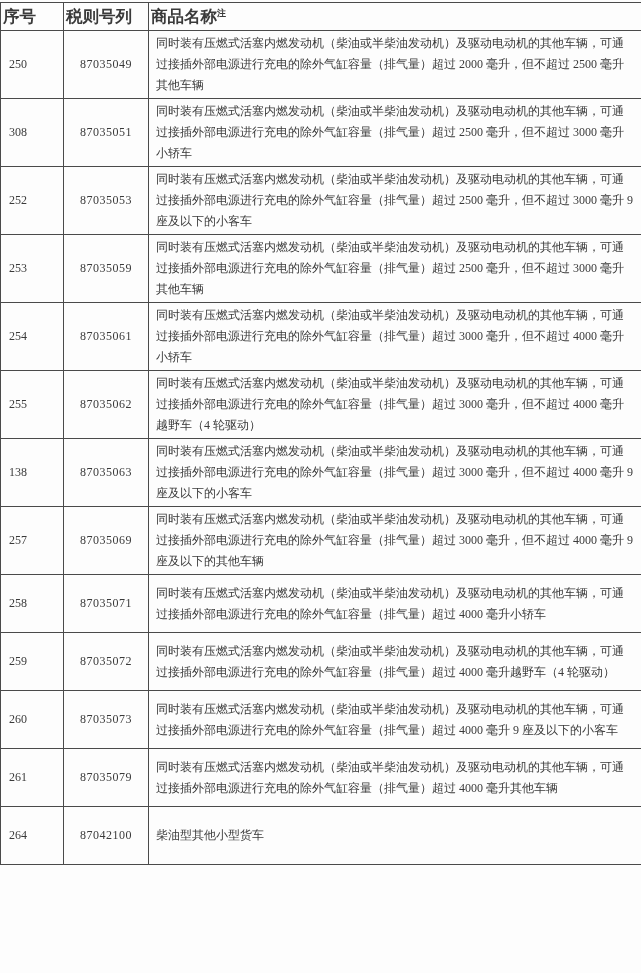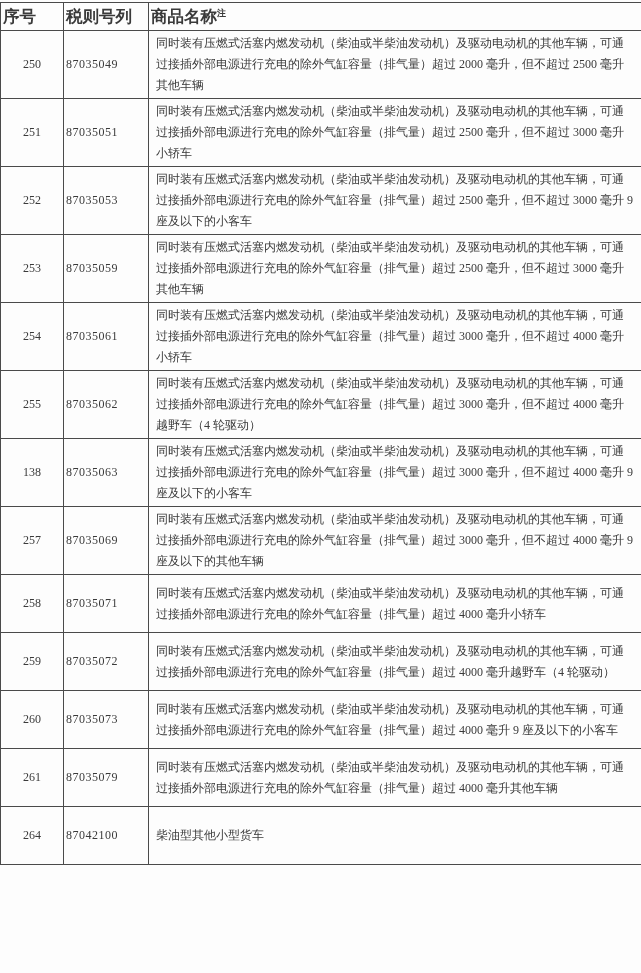--- a/index.html
+++ b/index.html
@@ -36,26 +36,26 @@
     height: 28px;
     font-weight: bold;
     text-align: left;
     padding: 2px 2px;
     font-size: 16.5px;
   }
   col.c-no-col   { width: 63px; }
   col.c-code-col { width: 85px; }
   col.c-name-col { width: 493px; }
   td.c-no {
-    text-align: center;
-    padding: 2px 2px;
+    text-align: left;
+    padding: 2px 8px;
     vertical-align: top;
   }
   td.c-code {
-    text-align: left;
+    text-align: center;
     padding: 18px 2px;
     vertical-align: top;
     letter-spacing: 0.5px;
   }
   td.c-name {
     text-align: left;
     padding: 2px 6px 2px 7px;
     vertical-align: top;
   }
   sup.note-sup {
@@ -81,21 +81,21 @@
       <th><span>商品名称</span><sup class="note-sup">注</sup></th>
     </tr>
   </thead>
   <tbody id="table-body">
       <tr>
     <td class="c-no">250</td>
     <td class="c-code">87035049</td>
     <td class="c-name">同时装有压燃式活塞内燃发动机（柴油或半柴油发动机）及驱动电动机的其他车辆，可通过接插外部电源进行充电的除外气缸容量（排气量）超过 2000 毫升，但不超过 2500 毫升其他车辆</td>
   </tr>
       <tr>
-    <td class="c-no">251</td>
+    <td class="c-no">308</td>
     <td class="c-code">87035051</td>
     <td class="c-name">同时装有压燃式活塞内燃发动机（柴油或半柴油发动机）及驱动电动机的其他车辆，可通过接插外部电源进行充电的除外气缸容量（排气量）超过 2500 毫升，但不超过 3000 毫升小轿车</td>
   </tr>
       <tr>
     <td class="c-no">252</td>
     <td class="c-code">87035053</td>
     <td class="c-name">同时装有压燃式活塞内燃发动机（柴油或半柴油发动机）及驱动电动机的其他车辆，可通过接插外部电源进行充电的除外气缸容量（排气量）超过 2500 毫升，但不超过 3000 毫升 9 座及以下的小客车</td>
   </tr>
       <tr>
     <td class="c-no">253</td>

